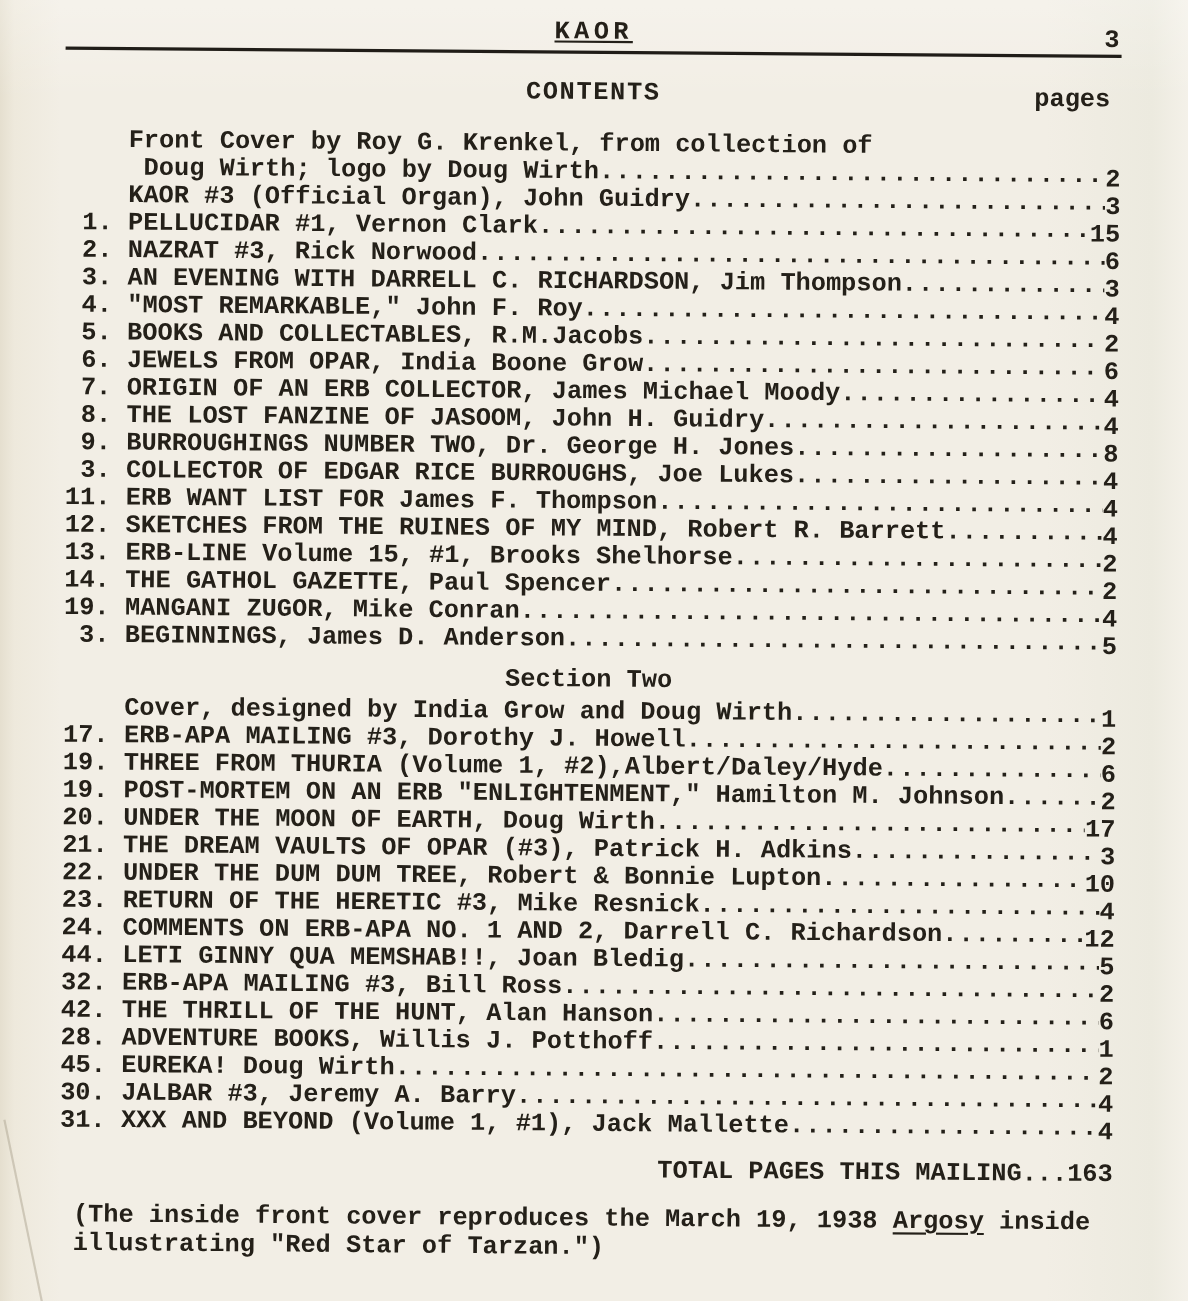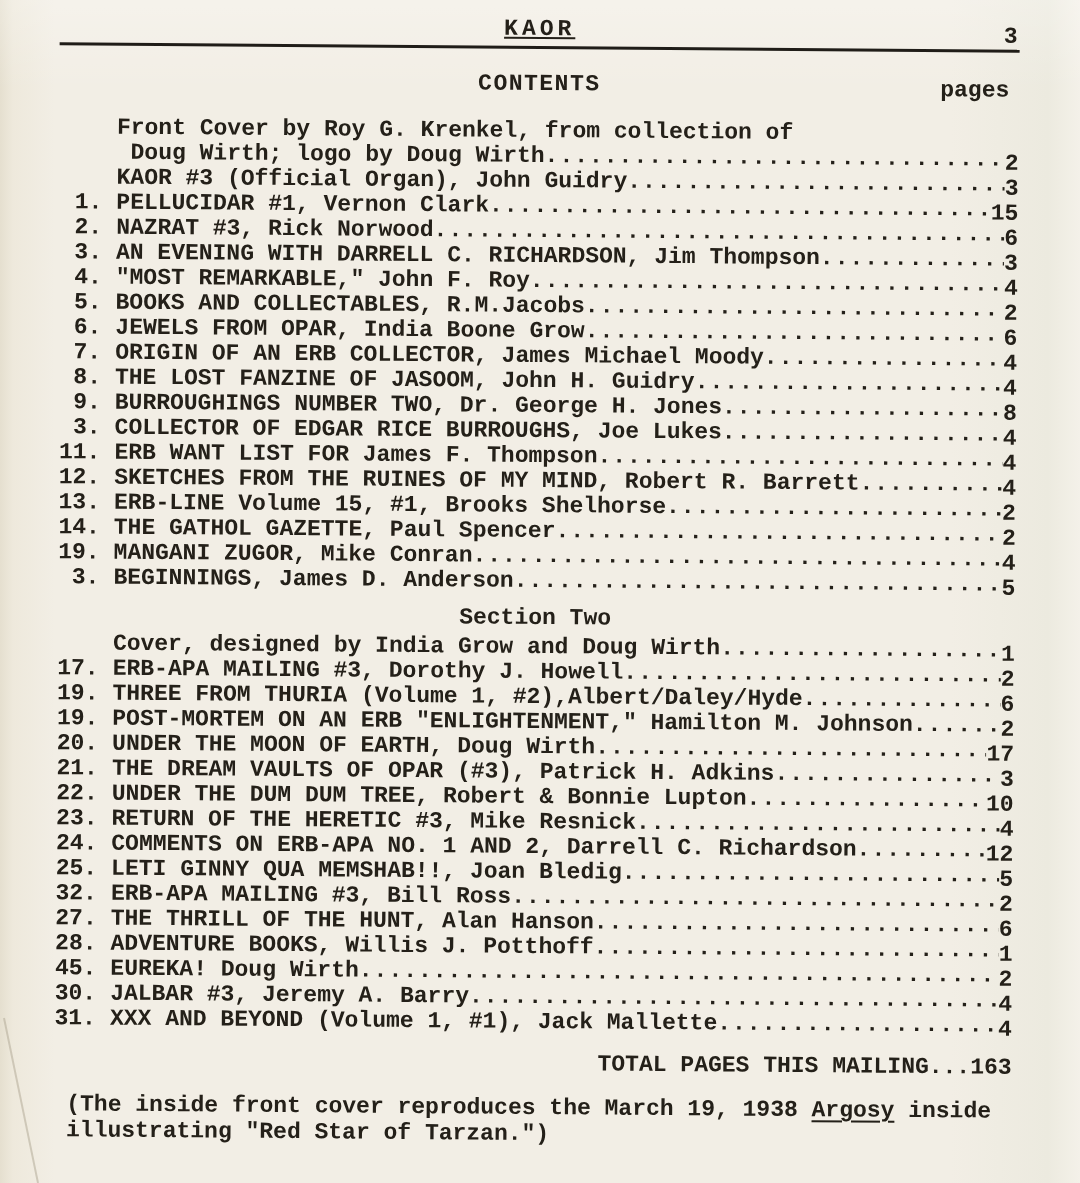--- a/index.html
+++ b/index.html
@@ -131,23 +131,23 @@
       <div class="section-heading">Section Two</div>
       <div class="row"><span class="num"></span><span class="title">Cover, designed by India Grow and Doug Wirth</span><span class="leader">........................................................................................................................</span><span class="page">1</span></div>
       <div class="row"><span class="num">17.</span><span class="title">ERB-APA MAILING #3, Dorothy J. Howell</span><span class="leader">........................................................................................................................</span><span class="page">2</span></div>
       <div class="row"><span class="num">19.</span><span class="title">THREE FROM THURIA (Volume 1, #2),Albert/Daley/Hyde</span><span class="leader">........................................................................................................................</span><span class="page">6</span></div>
       <div class="row"><span class="num">19.</span><span class="title">POST-MORTEM ON AN ERB "ENLIGHTENMENT," Hamilton M. Johnson</span><span class="leader">........................................................................................................................</span><span class="page">2</span></div>
       <div class="row"><span class="num">20.</span><span class="title">UNDER THE MOON OF EARTH, Doug Wirth</span><span class="leader">........................................................................................................................</span><span class="page">17</span></div>
       <div class="row"><span class="num">21.</span><span class="title">THE DREAM VAULTS OF OPAR (#3), Patrick H. Adkins</span><span class="leader">........................................................................................................................</span><span class="page">3</span></div>
       <div class="row"><span class="num">22.</span><span class="title">UNDER THE DUM DUM TREE, Robert &amp; Bonnie Lupton</span><span class="leader">........................................................................................................................</span><span class="page">10</span></div>
       <div class="row"><span class="num">23.</span><span class="title">RETURN OF THE HERETIC #3, Mike Resnick</span><span class="leader">........................................................................................................................</span><span class="page">4</span></div>
       <div class="row"><span class="num">24.</span><span class="title">COMMENTS ON ERB-APA NO. 1 AND 2, Darrell C. Richardson</span><span class="leader">........................................................................................................................</span><span class="page">12</span></div>
-      <div class="row"><span class="num">25.</span><span class="title">LETI GINNY QUA MEMSHAB!!, Joan Bledig</span><span class="leader">........................................................................................................................</span><span class="page">5</span></div>
+      <div class="row"><span class="num">44.</span><span class="title">LETI GINNY QUA MEMSHAB!!, Joan Bledig</span><span class="leader">........................................................................................................................</span><span class="page">5</span></div>
       <div class="row"><span class="num">32.</span><span class="title">ERB-APA MAILING #3, Bill Ross</span><span class="leader">........................................................................................................................</span><span class="page">2</span></div>
-      <div class="row"><span class="num">27.</span><span class="title">THE THRILL OF THE HUNT, Alan Hanson</span><span class="leader">........................................................................................................................</span><span class="page">6</span></div>
+      <div class="row"><span class="num">42.</span><span class="title">THE THRILL OF THE HUNT, Alan Hanson</span><span class="leader">........................................................................................................................</span><span class="page">6</span></div>
       <div class="row"><span class="num">28.</span><span class="title">ADVENTURE BOOKS, Willis J. Potthoff</span><span class="leader">........................................................................................................................</span><span class="page">1</span></div>
       <div class="row"><span class="num">45.</span><span class="title">EUREKA! Doug Wirth</span><span class="leader">........................................................................................................................</span><span class="page">2</span></div>
       <div class="row"><span class="num">30.</span><span class="title">JALBAR #3, Jeremy A. Barry</span><span class="leader">........................................................................................................................</span><span class="page">4</span></div>
       <div class="row"><span class="num">31.</span><span class="title">XXX AND BEYOND (Volume 1, #1), Jack Mallette</span><span class="leader">........................................................................................................................</span><span class="page">4</span></div>
     </div>
 
   <div class="total">TOTAL PAGES THIS MAILING...163</div>
 
   <p class="footer"><span>(The inside front cover reproduces the March 19, 1938 </span><span class="u">Argosy</span><span> inside</span><br><span>illustrating "Red Star of Tarzan.")</span></p>
 

